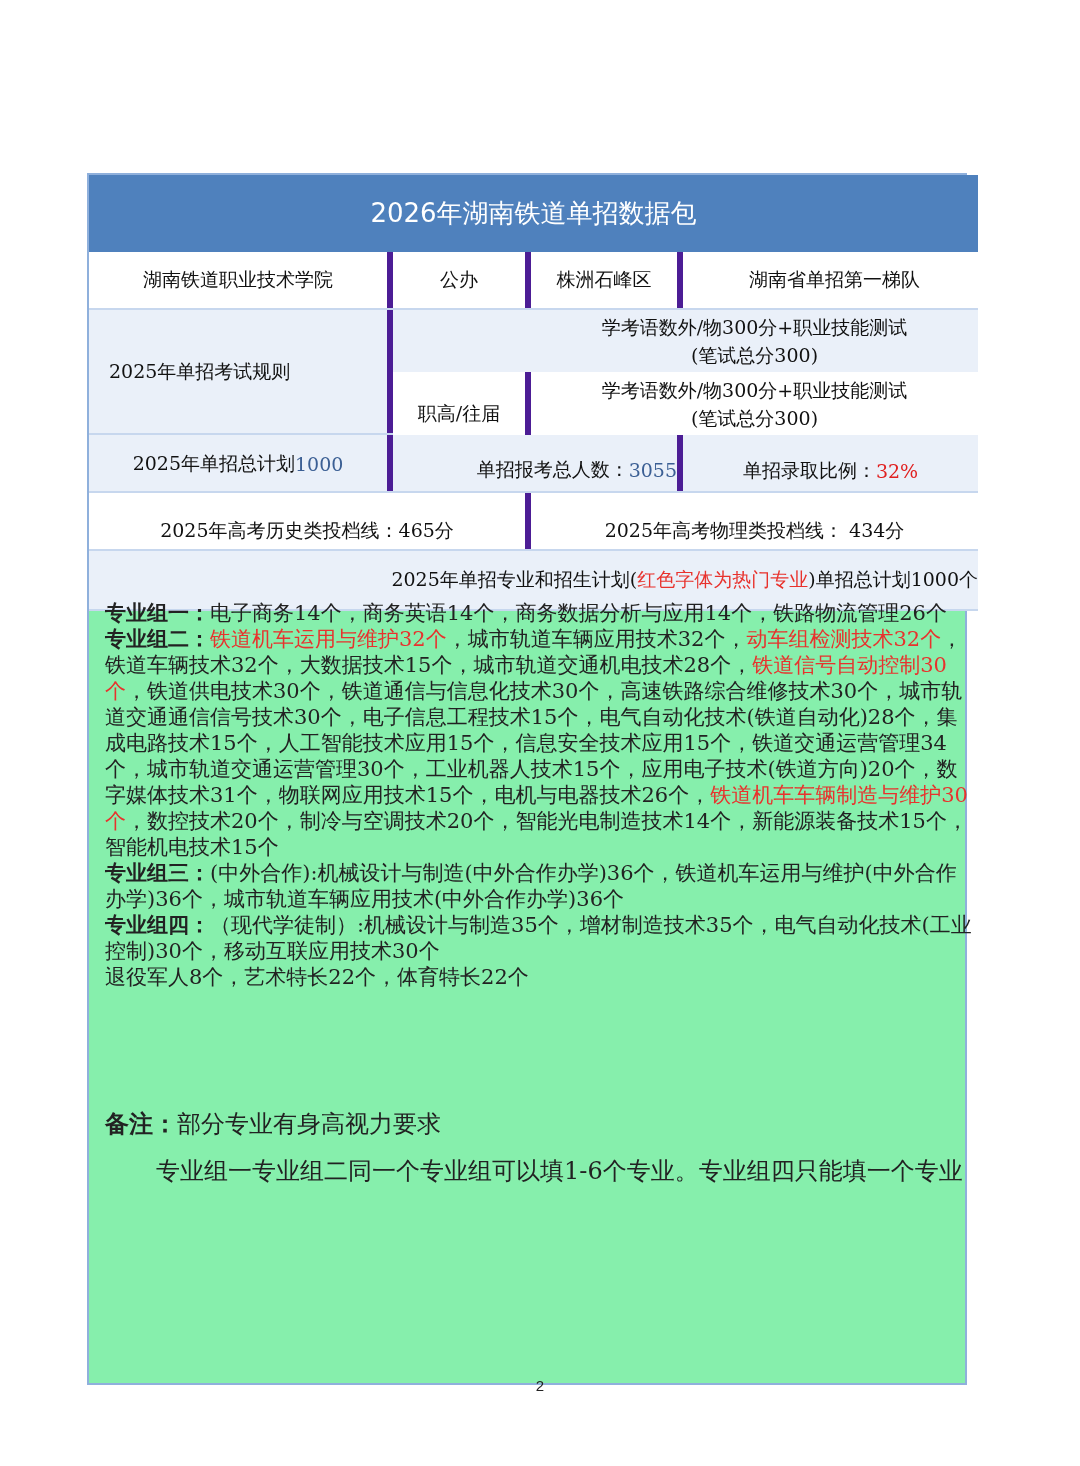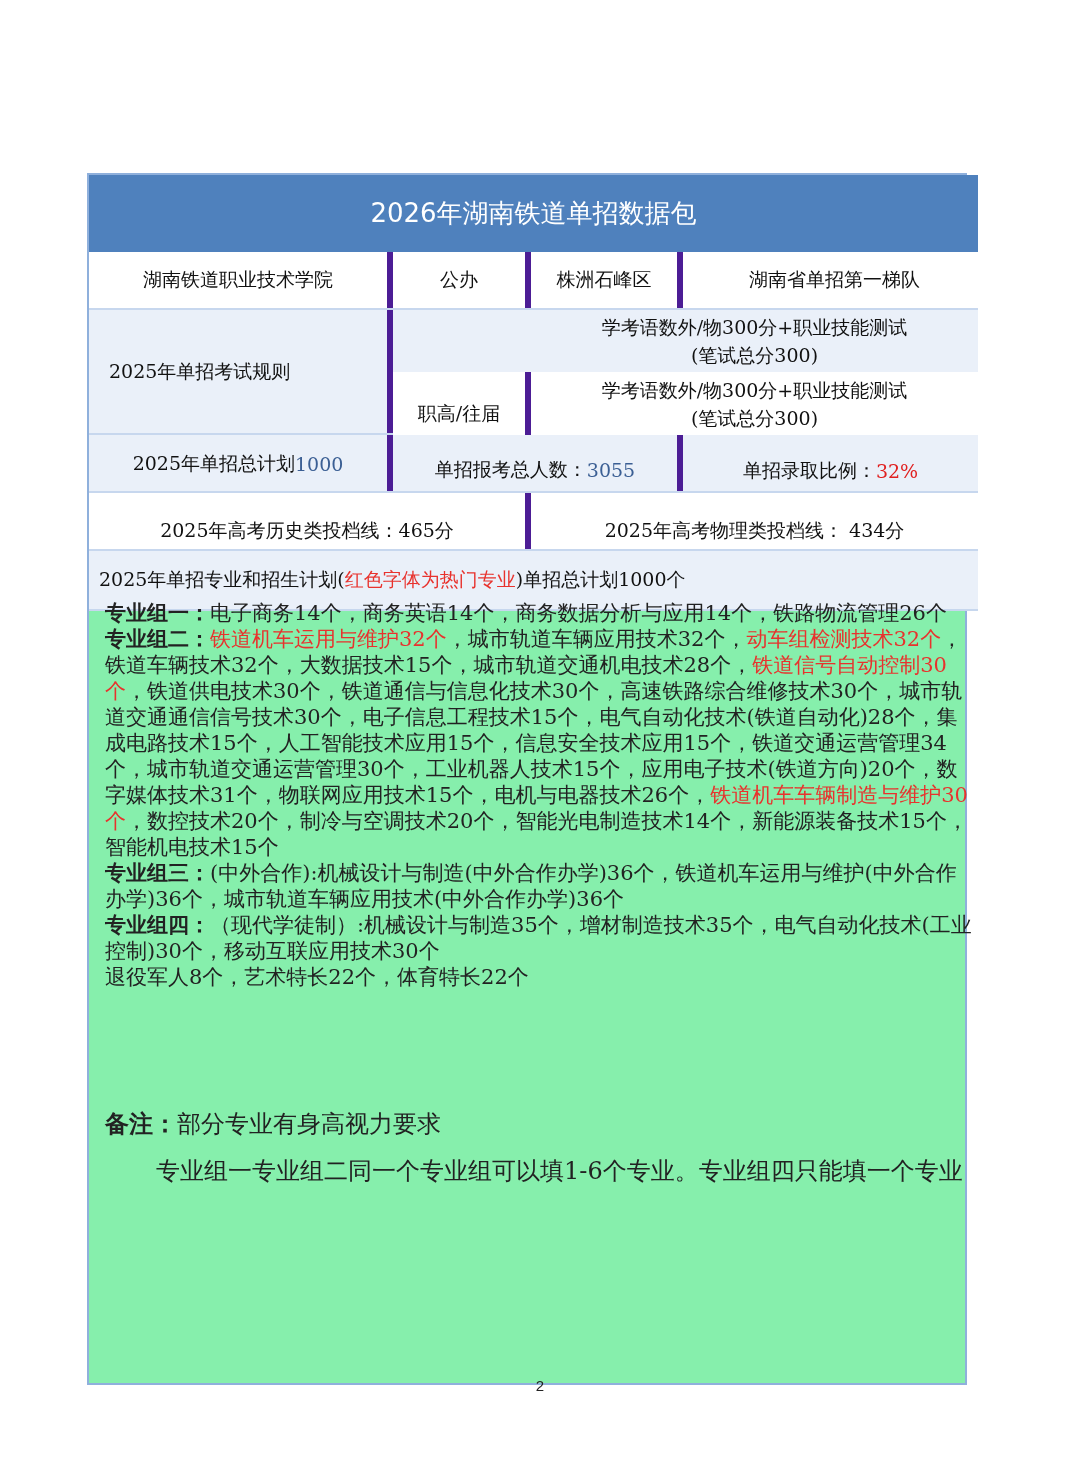--- a/index.html
+++ b/index.html
@@ -61,36 +61,36 @@
         <span>(笔试总分300)</span>
       </div>
     </div>
   </div>
 
   <div class="row blue-bg hline" style="top:260px;height:58px;">
     <div class="cell" style="left:0;width:304px;padding-top:2px;">
       <span>2025年单招总计划</span>
         <span class="num-blue">1000</span>
     </div>
-    <div class="cell" style="left:304px;width:290px;padding-top:14px;">
+    <div class="cell" style="left:304px;width:290px;padding-top:14px;justify-content:flex-end;">
       <span>单招报考总人数：</span>
         <span class="num-blue">3055</span>
     </div>
     <div class="cell" style="left:594px;width:295px;padding-top:16px;">
       <span>单招录取比例：</span>
         <span class="num-red">32%</span>
     </div>
   </div>
 
   <div class="row white-bg hline" style="top:318px;height:58px;">
     <div class="cell" style="left:0;width:442px;padding-top:20px;">2025年高考历史类投档线：465分</div>
     <div class="cell" style="left:442px;width:447px;padding-top:20px;">2025年高考物理类投档线： 434分</div>
   </div>
 
-  <div class="row blue-bg hline" style="top:376px;height:60px;display:flex;align-items:center;justify-content:flex-start;font-size:19px;padding-left:10px;">
+  <div class="row blue-bg hline" style="top:376px;height:60px;display:flex;align-items:center;justify-content:flex-end;font-size:19px;padding-left:10px;">
     <span>2025年单招专业和招生计划(</span>
       <span class="red">红色字体为热门专业</span>
       <span>)单招总计划1000个</span>
   </div>
 
   <div class="content">
     <p>
       <span class="b">专业组一：</span><span>电子商务14个，商务英语14个，商务数据分析与应用14个，铁路物流管理26个</span>
     </p>
     <p>

